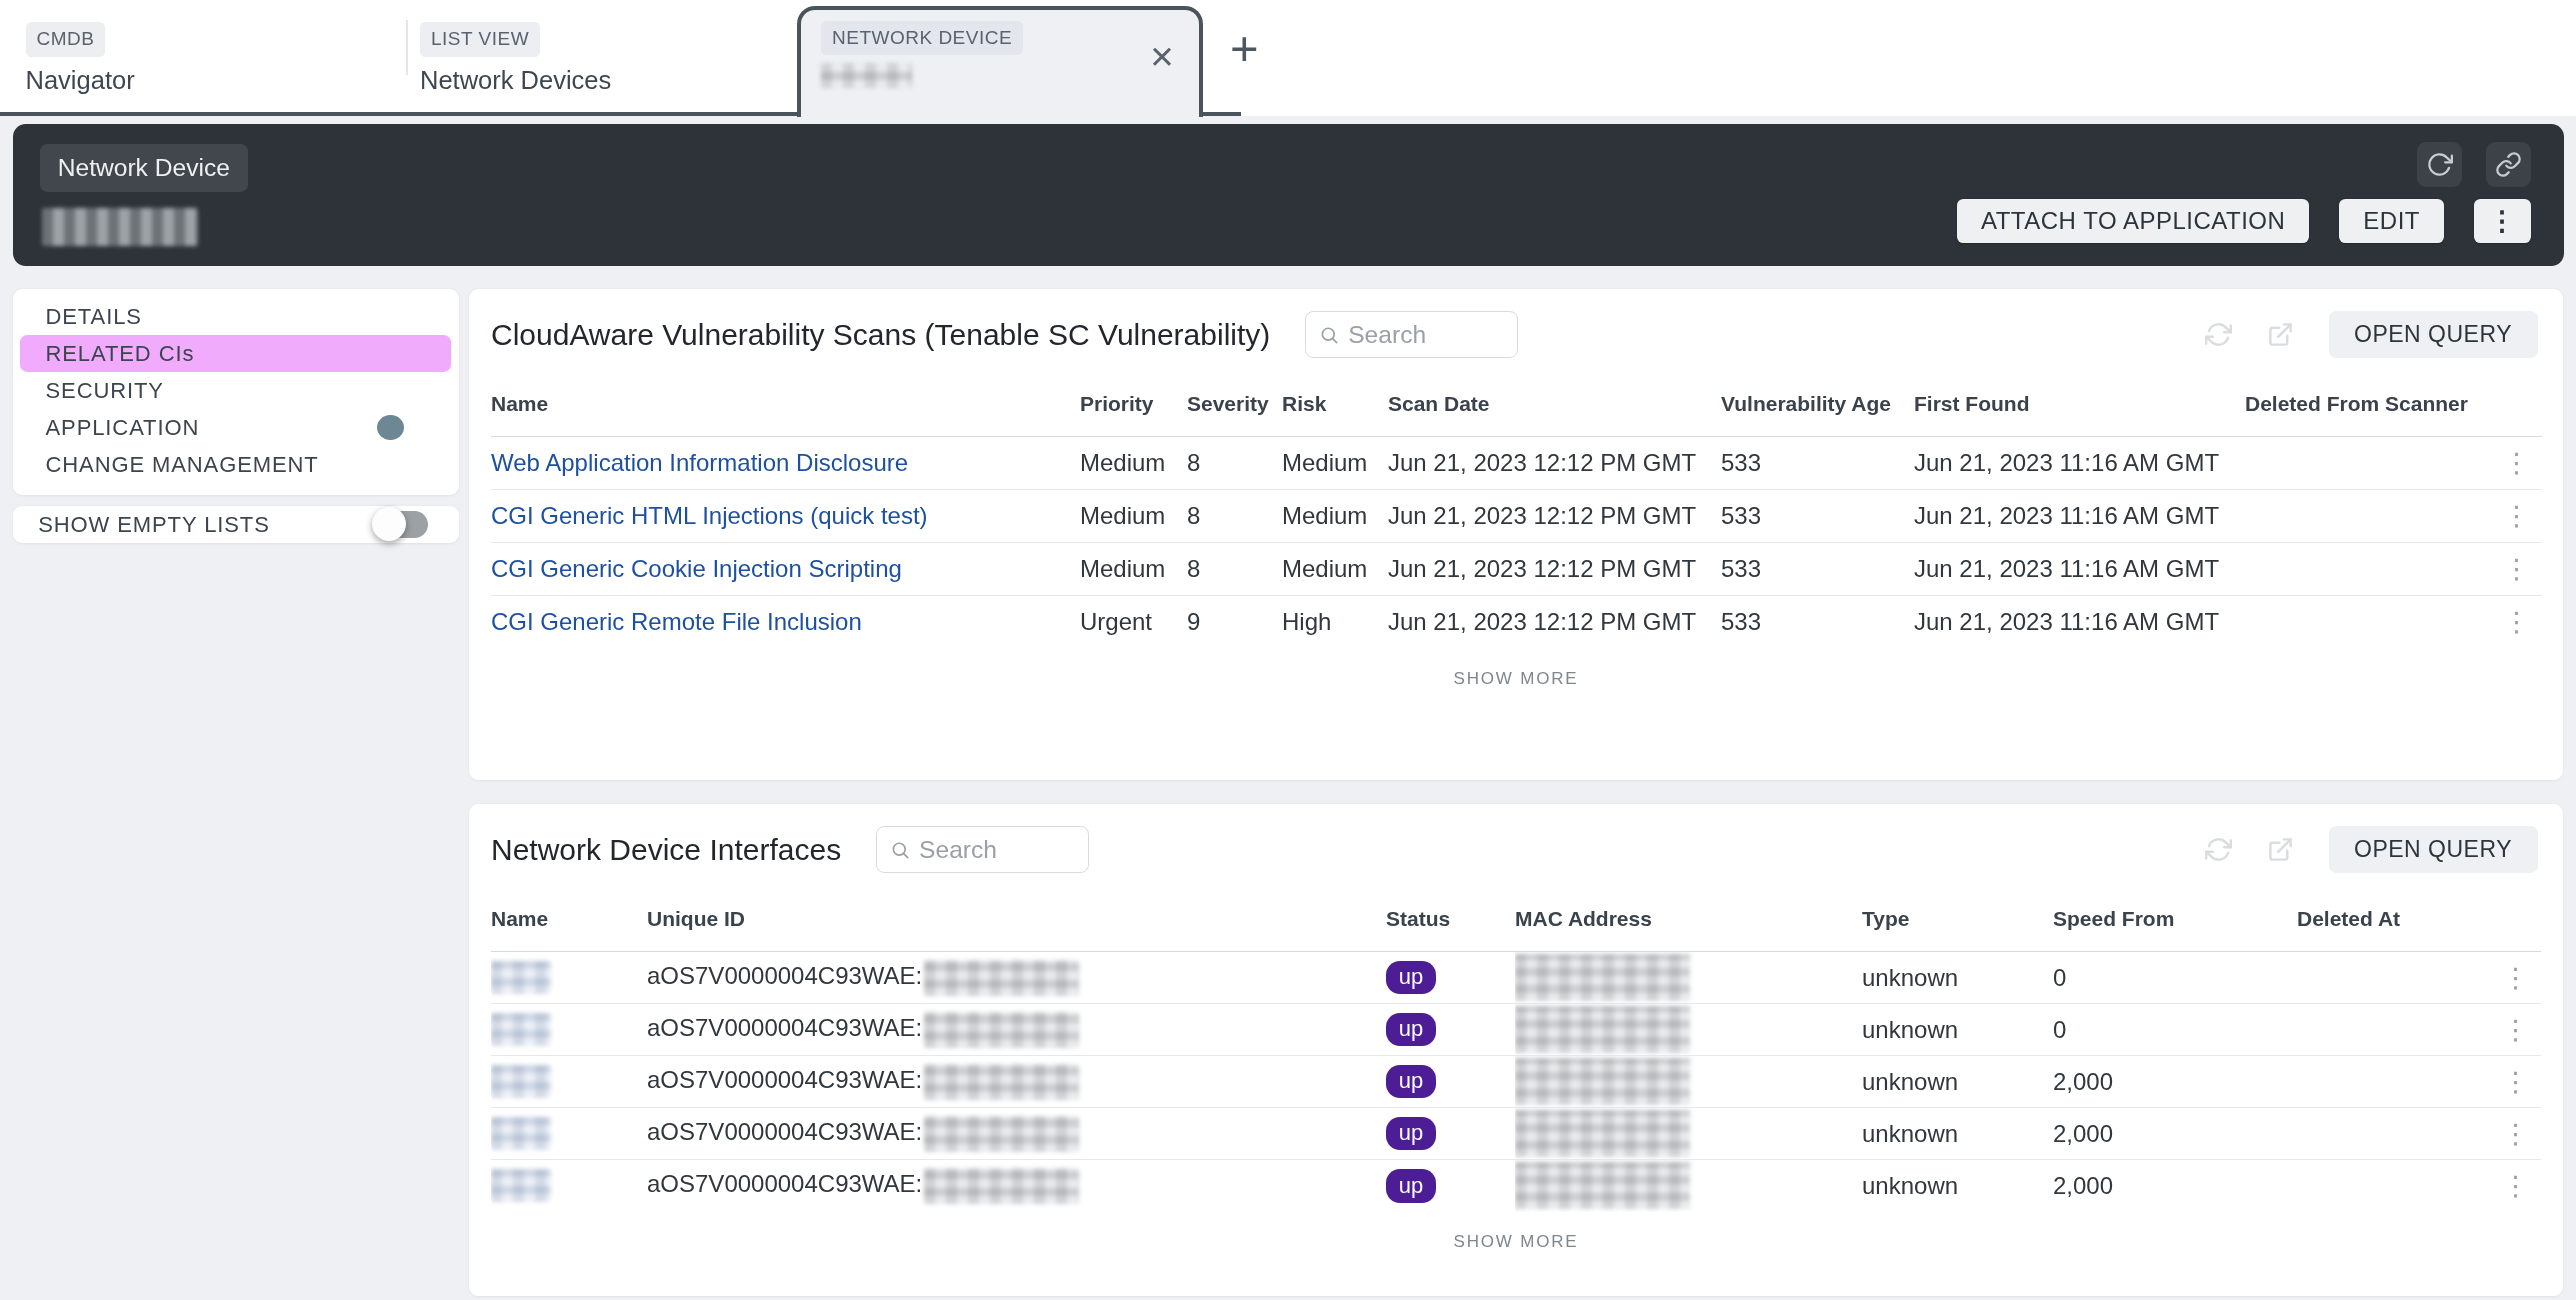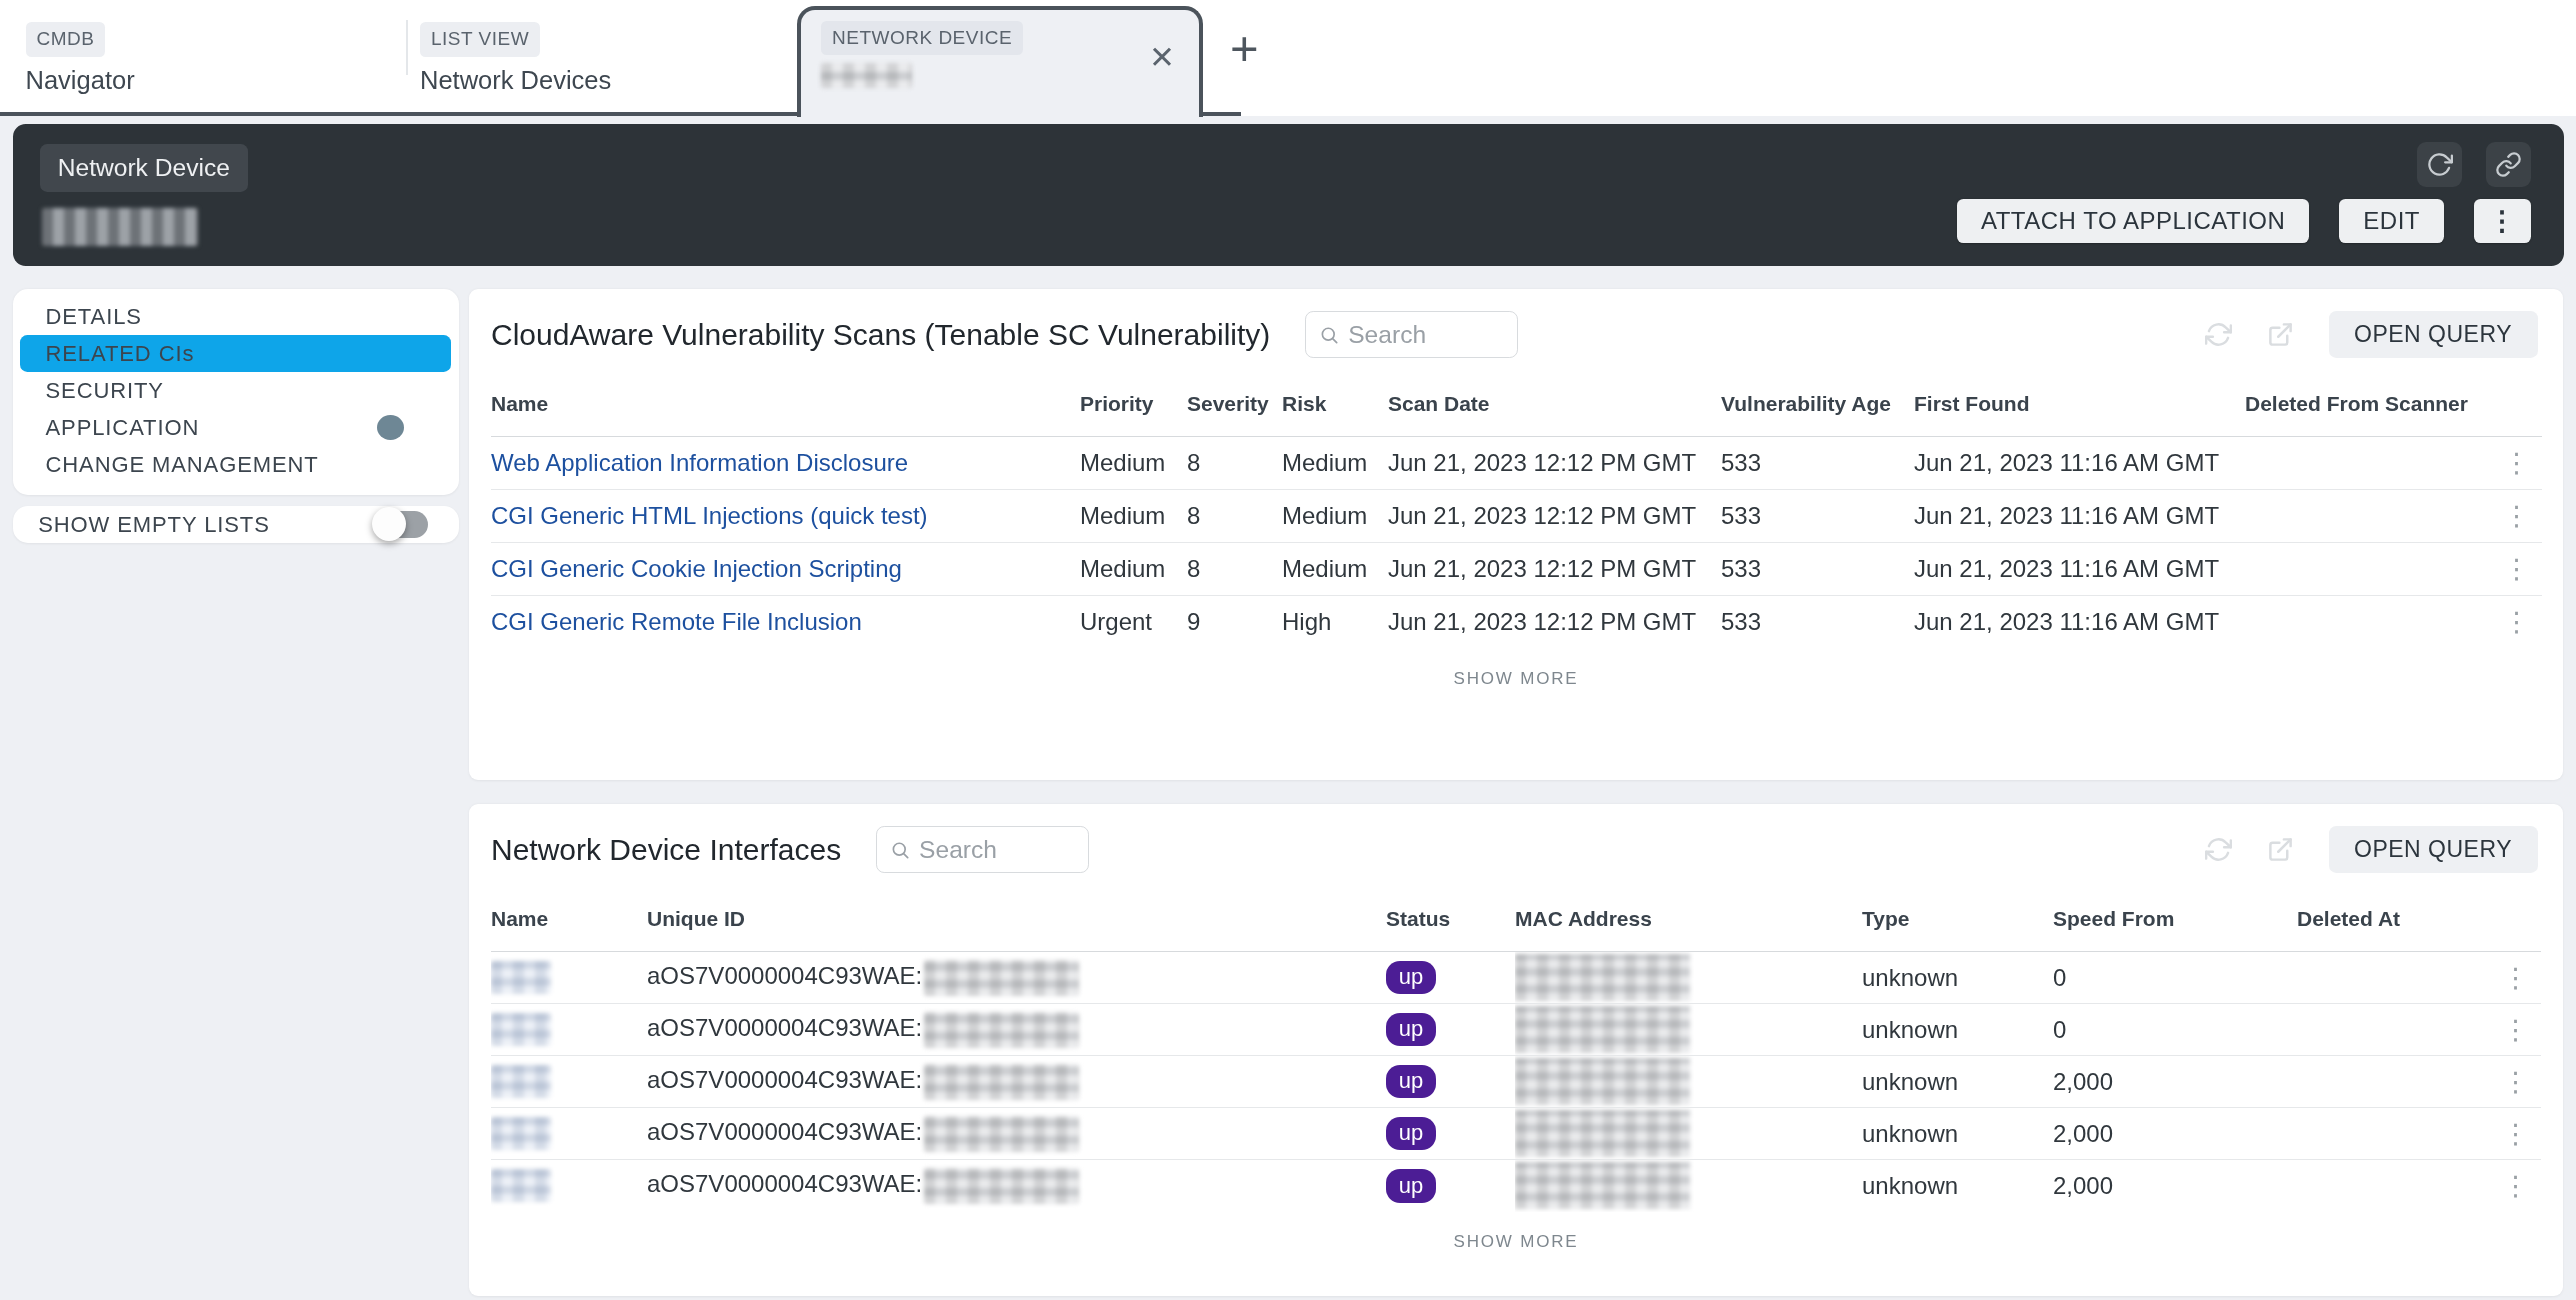--- a/index.html
+++ b/index.html
@@ -78,30 +78,30 @@
   .btn {
     background:#eef0f2; color:#2b343c; border:none; border-radius:6.4px;
     font-family:inherit; font-size:24px; letter-spacing:0.5px;
     height:44px; padding:0 24px; cursor:pointer;
     box-shadow:0 0.9px 1.8px rgba(0,0,0,.25);
   }
   .btn-kebab { padding:0 14.6px; font-size:27px; font-weight:bold; }
 
   
   .side-card {
-    position:absolute; left:12.7px; background:#ffffff; border-radius:15px;
+    position:absolute; left:12.7px; background:#ffffff; border-radius:9px;
     width:446px; box-shadow:0 0.9px 2.7px rgba(0,0,0,.06);
   }
   .side-nav { top:289px; height:206px; padding:9px 0; }
   .side-item {
     position:relative; height:37px; margin:0 7.3px; border-radius:7.3px;
     display:flex; align-items:center; padding:0 25.5px;
     font-size:22px; letter-spacing:0.9px; color:#3c454e; cursor:pointer;
   }
-  .side-item.selected { background:#0ea5e9; }
+  .side-item.selected { background:#f0abfc; }
   .side-dot {
     position:absolute; right:47px; width:27px; height:25.5px; border-radius:50%;
     background:#6e8795;
   }
   .side-toggle-card { top:506px; height:37px; display:flex; align-items:center; padding:0 25.5px; }
   .side-toggle-label { font-size:22px; letter-spacing:0.9px; color:#3c454e; flex:1; }
   .toggle { position:relative; width:53px; height:27px; border-radius:14.6px; background:#9ca1a6; cursor:pointer; margin-right:5.5px; }
   .toggle-knob {
     position:absolute; left:-2.7px; top:-3.6px; width:34px; height:34px; border-radius:50%;
     background:#fdfdfd; box-shadow:0 2.7px 7.3px rgba(0,0,0,.35);

